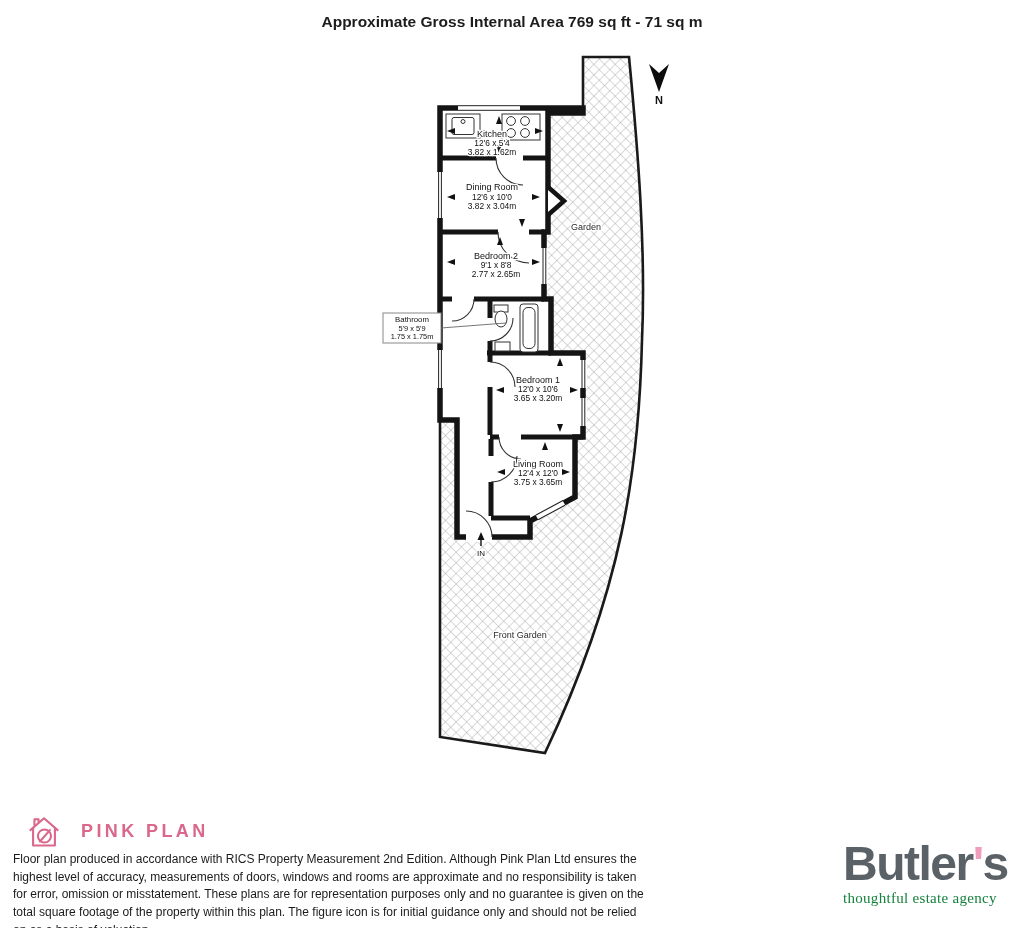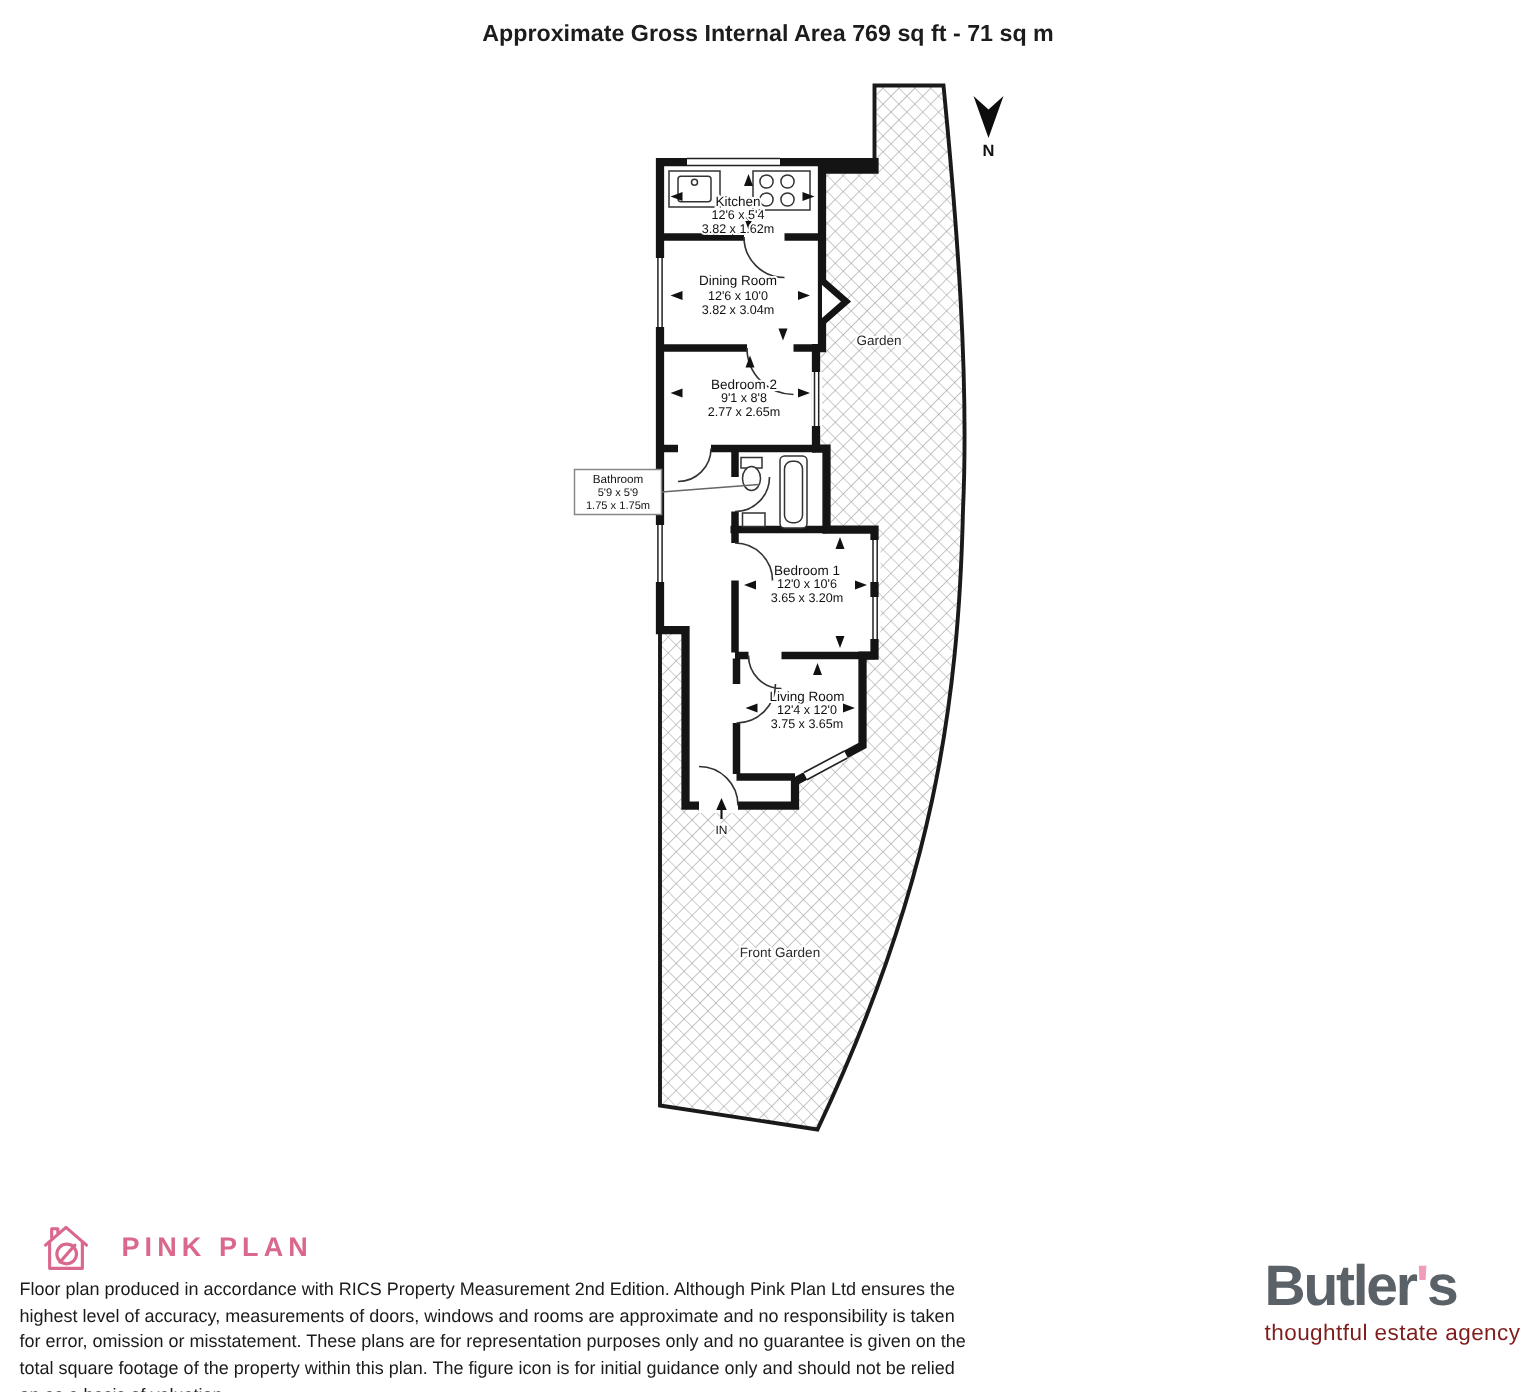--- a/index.html
+++ b/index.html
@@ -24,23 +24,23 @@
   .pp-brand { position:absolute; left:24px; top:811px; display:flex; align-items:center; gap:17px; }
   .pp-icon { display:block; }
   .pp-text { font-size:18px; font-weight:700; letter-spacing:3.4px; color:#d9688c; }
 
   .disclaimer {
     position:absolute; left:13px; top:851px; width:632px;
     font-size:12px; line-height:1.47; color:#1b1b1b; margin:0;
   }
 
   .butlers { position:absolute; left:843px; top:839px; }
-  .butlers-word { font-size:38px; font-weight:700; color:#5a6167; letter-spacing:-1.5px; line-height:1.05; white-space:nowrap; }
+  .butlers-word { font-size:48px; font-weight:700; color:#5a6167; letter-spacing:-1.5px; line-height:1.05; white-space:nowrap; }
   .butlers-word .apos { color:#f19cba; }
-  .butlers-tag { font-size:15px; color:#7f1d1d; margin-top:1px; letter-spacing:0.3px; white-space:nowrap; }
+  .butlers-tag { font-size:15px; color:#15803d; margin-top:1px; letter-spacing:0.3px; white-space:nowrap;font-family:Liberation Serif, serif; }
 </style>
 </head>
 <body>
 
 <svg class="plan" width="1024" height="800" viewBox="0 0 1024 800">
   <defs>
     <pattern id="xhatch" width="7.5" height="7.5" patternUnits="userSpaceOnUse" patternTransform="rotate(45)">
       <path d="M0 0 H7.5 M0 0 V7.5" stroke="#989898" stroke-width="0.75" fill="none"></path>
     </pattern>
   </defs>

